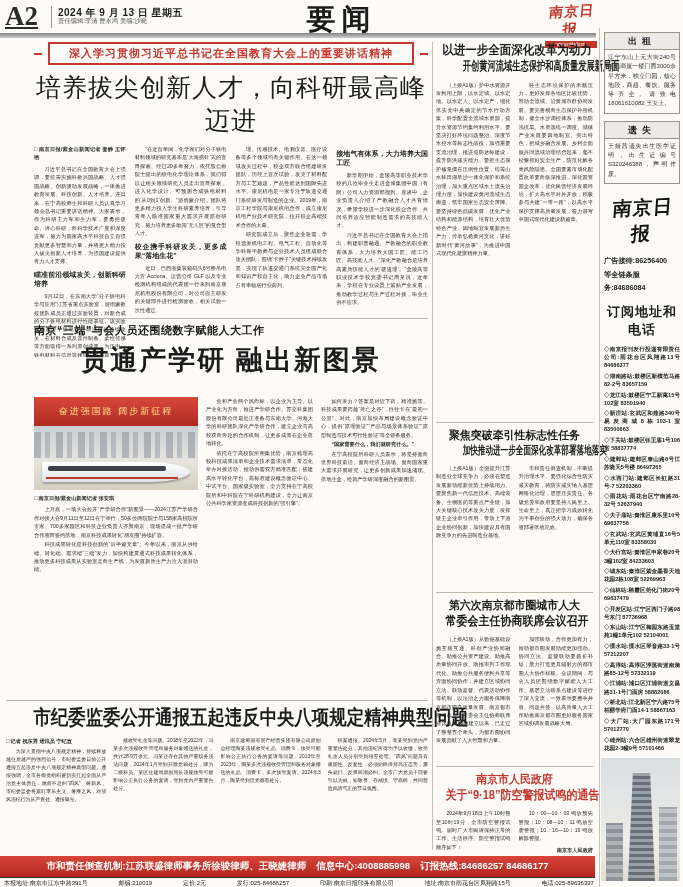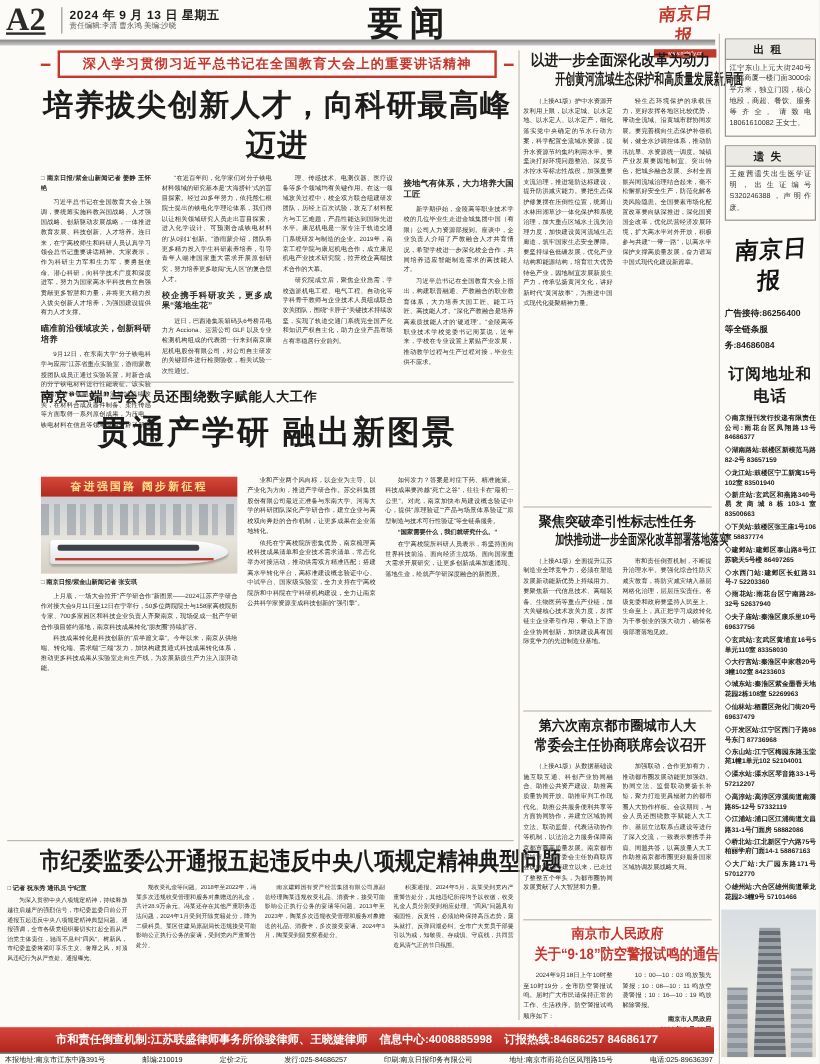--- a/index.html
+++ b/index.html
@@ -47,33 +47,33 @@
   .byline{font-size:5.2px;font-weight:bold;margin:0 0 3px;}
   .sub{font-size:7px;font-weight:bold;line-height:1.35;margin:4px 0 3px;}
   .bodyp{margin:0 0 1px;text-indent:2em;}
   .colflow{text-align:justify;overflow:hidden;line-height:1.62;color:#2b2b2b;}
   
   #art1{position:absolute;left:34px;top:42px;width:394px;}
   .krow{display:flex;align-items:center;gap:6px;}
   .kline{flex:1;height:2px;background:#c5372f;}
   .kicker{border:2px solid #c5372f;color:#c5372f;font-weight:bold;font-size:11px;
           padding:2px 19px;letter-spacing:1px;white-space:nowrap;}
-  .h1a{font-size:25px;font-weight:bold;text-align:center;letter-spacing:1px;margin:6px 0 8px;}
+  .h1a{font-size:25px;font-weight:normal;text-align:center;letter-spacing:1px;margin:6px 0 8px;}
   .cols4{display:flex;gap:9px;height:212px;overflow:hidden;}
   .cols4 .col{flex:1;font-size:5.2px;}
   
   #art2{position:absolute;left:34px;top:323px;width:394px;}
   .kicker2{font-size:11px;font-weight:bold;letter-spacing:.5px;}
   .h1b{font-size:27px;font-weight:bold;text-align:center;letter-spacing:2px;margin:4px 0 19px;}
   .a2body{display:flex;gap:8px;height:312px;overflow:hidden;}
   .a2c1{width:164px;flex:none;font-size:5.2px;}
   .a2c{flex:1;font-size:5.2px;}
   .photo{margin-bottom:4px;}
-  .pbanner{height:17px;background:linear-gradient(#d8473c,#b02a20);color:#ffe28a;
-           font-weight:bold;font-size:9px;display:flex;align-items:center;justify-content:center;
+  .pbanner{height:29px;background:linear-gradient(#d8473c,#b02a20);color:#ffe28a;
+           font-weight:normal;font-size:9px;display:flex;align-items:center;justify-content:center;
            letter-spacing:2px;}
   .pscene{position:relative;height:64px;background:linear-gradient(#c9ced4 0%,#e6e4dd 55%,#d6cfc2 100%);overflow:hidden;}
   .pskyline{position:absolute;left:0;top:6px;width:100%;height:26px;opacity:.55;
     background:repeating-linear-gradient(90deg,#8b929c 0 7px,transparent 7px 11px,#9aa1aa 11px 16px,transparent 16px 22px);}
   .ptrain{position:absolute;left:8px;bottom:8px;width:148px;height:20px;background:linear-gradient(#ffffff,#dfe2e4);
           border-radius:4px 55% 55% 4px / 4px 90% 90% 4px;box-shadow:0 2px 2px rgba(0,0,0,.25);}
   .ptrain:before{content:"";position:absolute;left:6px;top:4px;width:118px;height:5px;background:#3c4248;border-radius:2px;}
   .ptrain:after{content:"";position:absolute;left:4px;bottom:3px;width:132px;height:2px;background:#c0392b;}
   .quote{margin:0 0 1px;font-weight:bold;text-indent:2em;}
   

